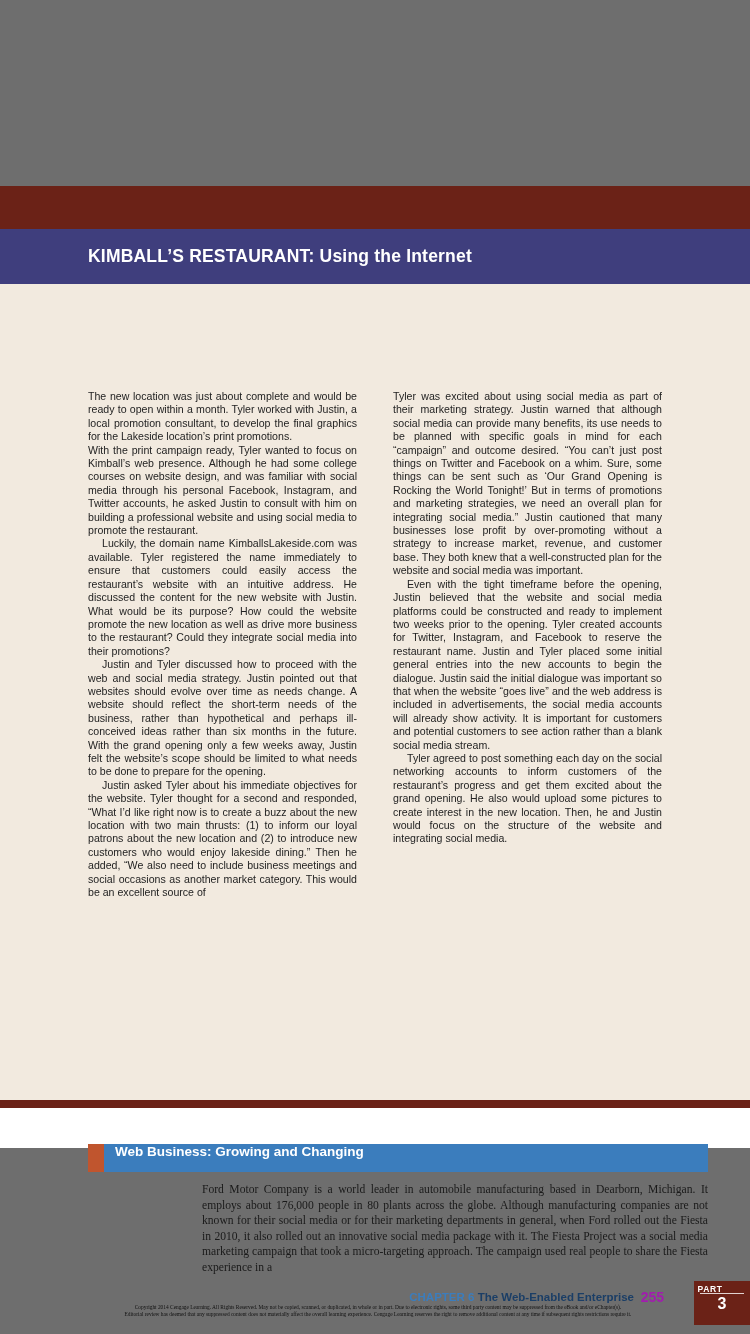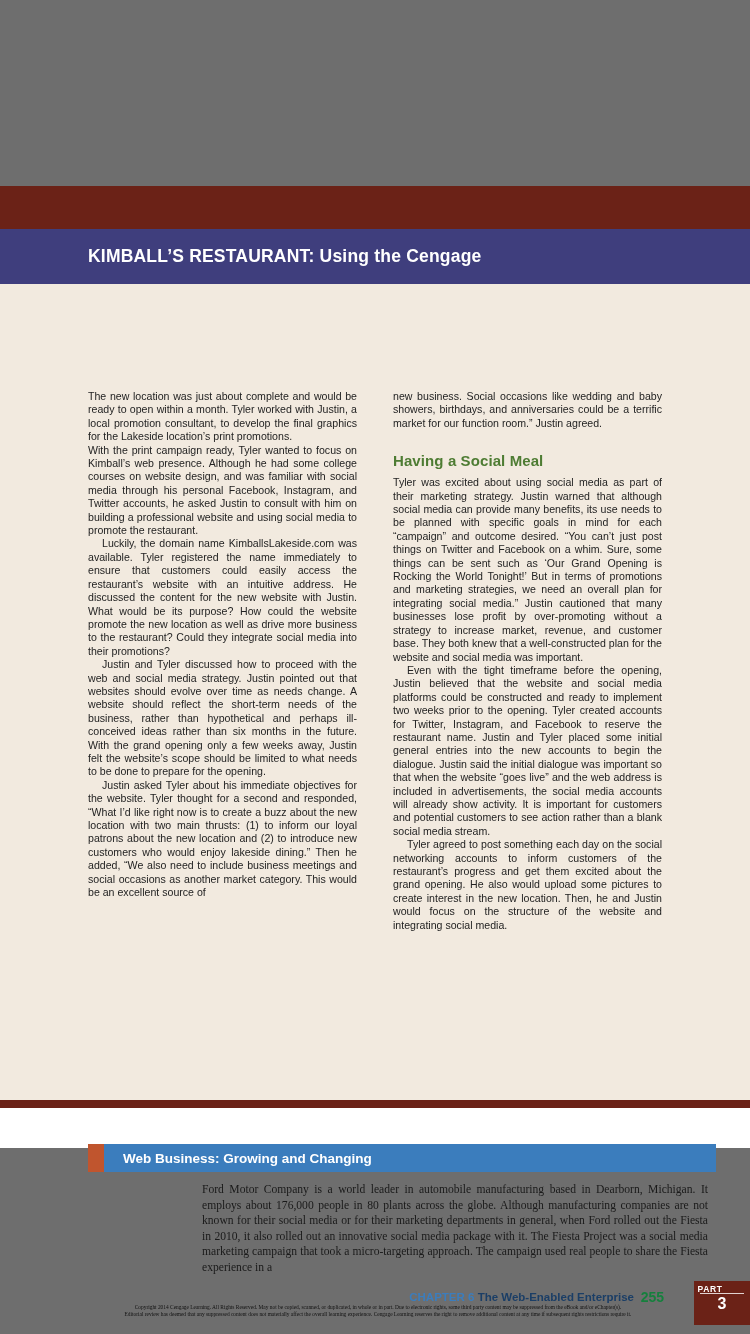--- a/index.html
+++ b/index.html
@@ -122,22 +122,21 @@
     background: #c0552e;
   }
   .wb-bar {
     position: absolute;
     left: 16px;
     top: 0;
     width: 604px;
     height: 28px;
     background: #3b7dbd;
     display: flex;
-    align-items: center;
-    padding-left: 8px;
+    align-items: flex-start;
   }
   .wb-bar .wb-title {
     color: #ffffff;
     font-size: 13.5px;
     font-weight: bold;
     margin-left: 11px;
   }
 
   .wb-text {
     position: absolute;
@@ -172,21 +171,21 @@
   }
   .chapter-ref .ch-title {
     color: #1b3e66;
   }
   .page-num {
     position: absolute;
     right: 86px;
     top: 1103px;
     font-size: 14px;
     font-weight: bold;
-    color: #15803d;
+    color: #a21caf;
   }
   .part-tab {
     position: absolute;
     right: 0;
     top: 1095px;
     width: 56px;
     height: 44px;
     background: #6b2217;
     color: #ffffff;
   }
@@ -232,37 +231,35 @@
   }
 </style>
 </head>
 <body>
 
 <div class="page">
 
   <div class="top-band"></div>
 
   <div class="case-header">
-    <span class="title">KIMBALL’S RESTAURANT: Using the Cengage</span>
+    <span class="title">KIMBALL’S RESTAURANT: Using the Internet</span>
   </div>
 
   <div class="case-body">
     <div class="columns">
 
       <div class="col first">
         <p>The new location was just about complete and would be ready to open within a month. Tyler worked with Justin, a local promotion consultant, to develop the final graphics for the Lakeside location’s print promotions.</p>
         <p>With the print campaign ready, Tyler wanted to focus on Kimball’s web presence. Although he had some college courses on website design, and was familiar with social media through his personal Facebook, Instagram, and Twitter accounts, he asked Justin to consult with him on building a professional website and using social media to promote the restaurant.</p>
         <p class="indent">Luckily, the domain name KimballsLakeside.com was available. Tyler registered the name immediately to ensure that customers could easily access the restaurant’s website with an intuitive address. He discussed the content for the new website with Justin. What would be its purpose? How could the website promote the new location as well as drive more business to the restaurant? Could they integrate social media into their promotions?</p>
         <p class="indent">Justin and Tyler discussed how to proceed with the web and social media strategy. Justin pointed out that websites should evolve over time as needs change. A website should reflect the short-term needs of the business, rather than hypothetical and perhaps ill-conceived ideas rather than six months in the future. With the grand opening only a few weeks away, Justin felt the website’s scope should be limited to what needs to be done to prepare for the opening.</p>
         <p class="indent">Justin asked Tyler about his immediate objectives for the website. Tyler thought for a second and responded, “What I’d like right now is to create a buzz about the new location with two main thrusts: (1) to inform our loyal patrons about the new location and (2) to introduce new customers who would enjoy lakeside dining.” Then he added, “We also need to include business meetings and social occasions as another market category. This would be an excellent source of</p>
       </div>
 
       <div class="col second">
-        <p>new business. Social occasions like wedding and baby showers, birthdays, and anniversaries could be a terrific market for our function room.” Justin agreed.</p>
-        <h2 class="sub">Having a Social Meal</h2>
         <p>Tyler was excited about using social media as part of their marketing strategy. Justin warned that although social media can provide many benefits, its use needs to be planned with specific goals in mind for each “campaign” and outcome desired. “You can’t just post things on Twitter and Facebook on a whim. Sure, some things can be sent such as ‘Our Grand Opening is Rocking the World Tonight!’ But in terms of promotions and marketing strategies, we need an overall plan for integrating social media.” Justin cautioned that many businesses lose profit by over-promoting without a strategy to increase market, revenue, and customer base. They both knew that a well-constructed plan for the website and social media was important.</p>
         <p class="indent">Even with the tight timeframe before the opening, Justin believed that the website and social media platforms could be constructed and ready to implement two weeks prior to the opening. Tyler created accounts for Twitter, Instagram, and Facebook to reserve the restaurant name. Justin and Tyler placed some initial general entries into the new accounts to begin the dialogue. Justin said the initial dialogue was important so that when the website “goes live” and the web address is included in advertisements, the social media accounts will already show activity. It is important for customers and potential customers to see action rather than a blank social media stream.</p>
         <p class="indent">Tyler agreed to post something each day on the social networking accounts to inform customers of the restaurant’s progress and get them excited about the grand opening. He also would upload some pictures to create interest in the new location. Then, he and Justin would focus on the structure of the website and integrating social media.</p>
       </div>
 
     </div>
   </div>
 
   <div class="case-rule"></div>
 

